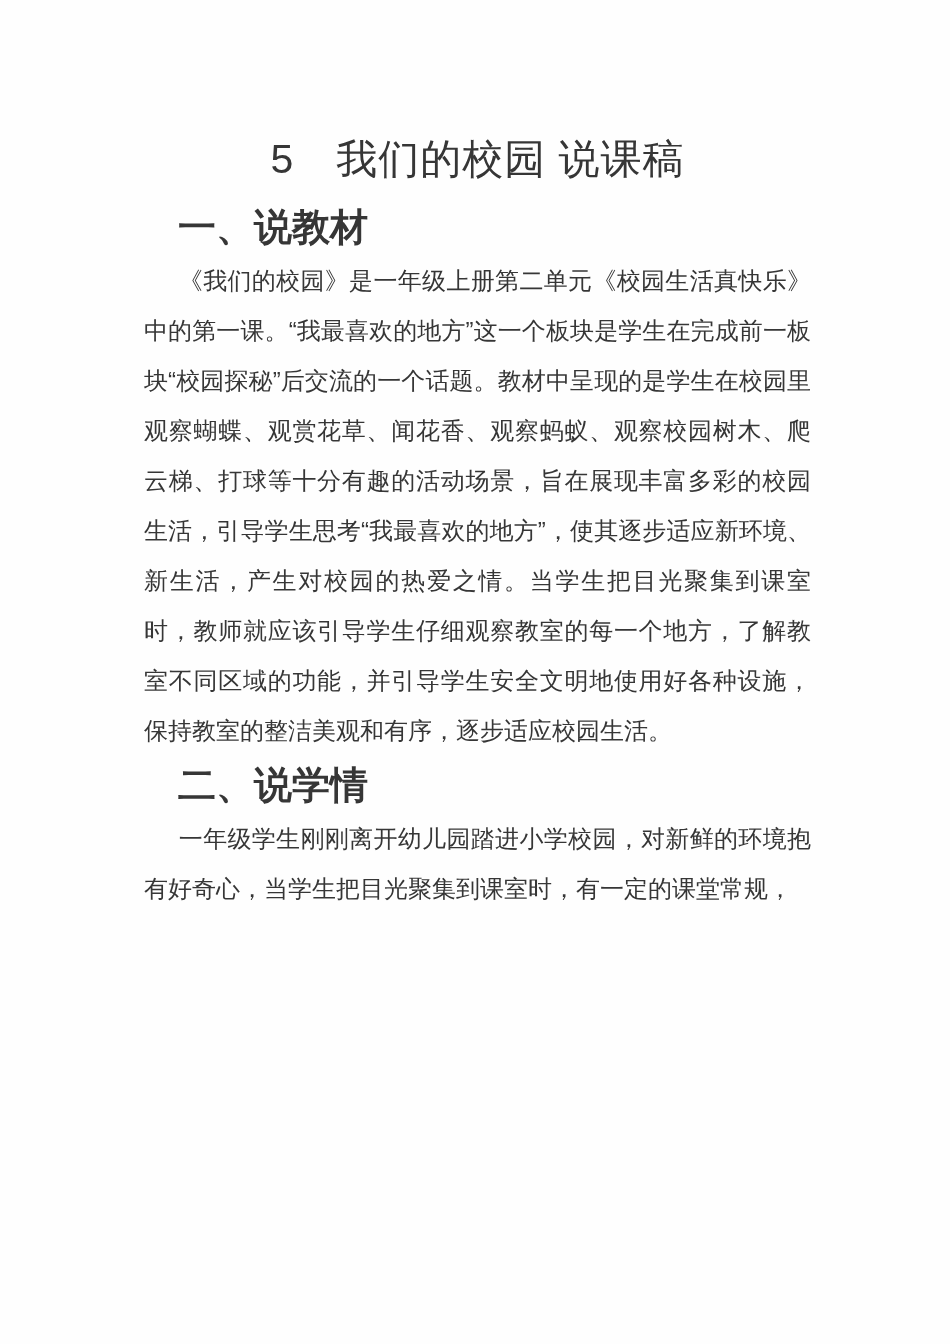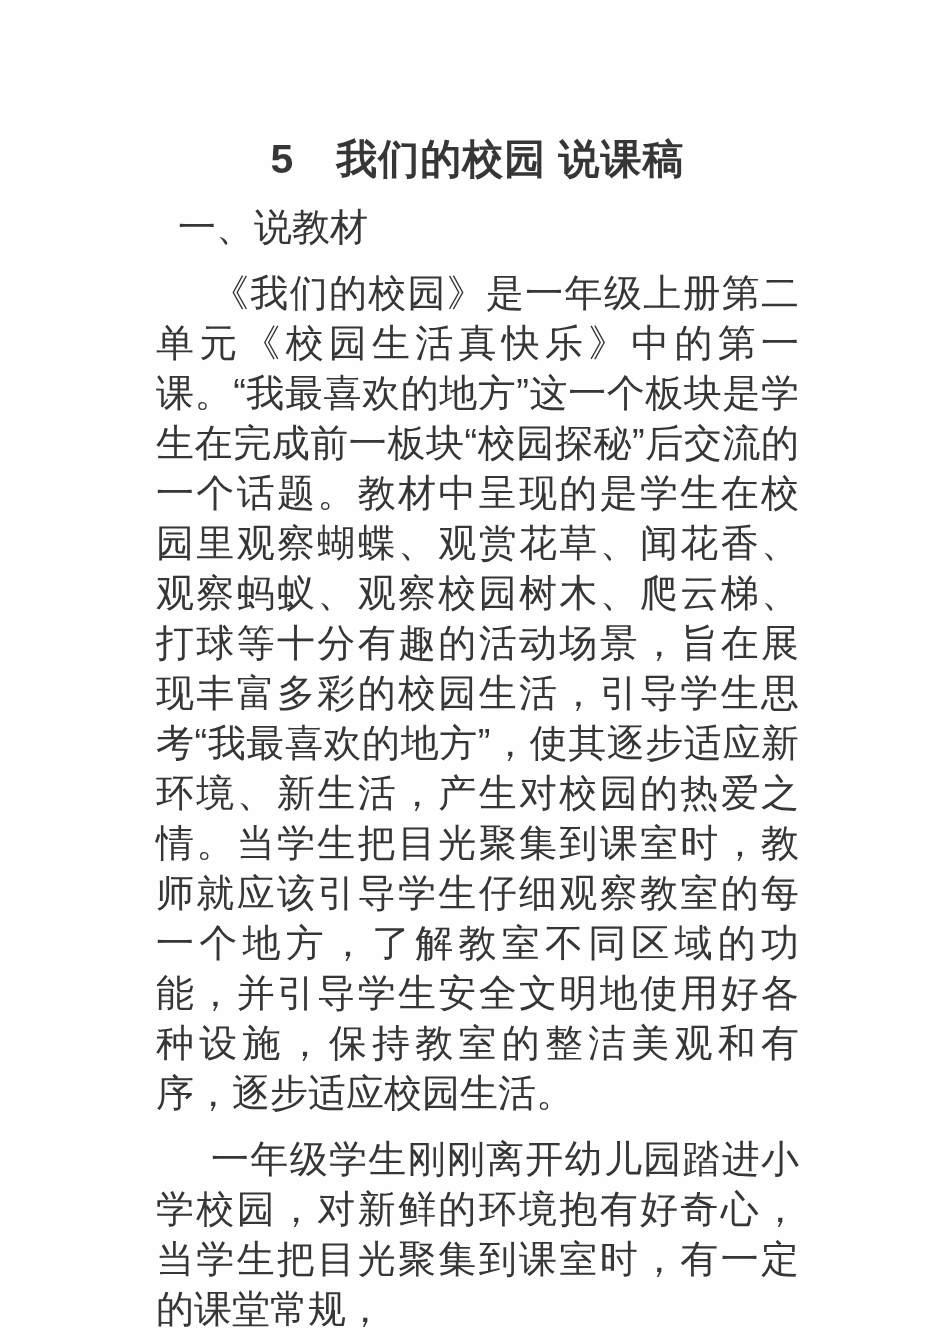--- a/index.html
+++ b/index.html
@@ -17,50 +17,51 @@
   .page {
     position: relative;
     width: 950px;
     height: 1344px;
     background: #fefefe;
     box-sizing: border-box;
     padding: 130px 135px 0 140px;
   }
   .doc-title {
     font-size: 41px;
-    font-weight: bold;
+    font-weight: normal;
     text-align: center;
     line-height: 58px;
     letter-spacing: 1px;
     margin: 0 0 14px 0;
     white-space: pre;
   }
   .section-heading {
     font-size: 38px;
-    font-weight: normal;
+    font-weight: bold;
     line-height: 50px;
     margin: 0 0 0 38px;
   }
   .body-paragraph {
-    font-size: 38px;
+    font-size: 24px;
     line-height: 50px;
-    margin: 16px;
+    margin: 4px;
     text-indent: 1.45em;
     text-align: justify;
     text-justify: inter-ideograph;
     overflow-wrap: break-word;
   }
 </style>
 </head>
 <body>
 
 <div class="page">
 
   <h1 class="doc-title">5　我们的校园 说课稿</h1>
 
   <h2 class="section-heading">一、说教材</h2>
 
   <p class="body-paragraph">《我们的校园》是一年级上册第二单元《校园生活真快乐》中的第一课。“我最喜欢的地方”这一个板块是学生在完成前一板块“校园探秘”后交流的一个话题。教材中呈现的是学生在校园里观察蝴蝶、观赏花草、闻花香、观察蚂蚁、观察校园树木、爬云梯、打球等十分有趣的活动场景，旨在展现丰富多彩的校园生活，引导学生思考“我最喜欢的地方”，使其逐步适应新环境、新生活，产生对校园的热爱之情。当学生把目光聚集到课室时，教师就应该引导学生仔细观察教室的每一个地方，了解教室不同区域的功能，并引导学生安全文明地使用好各种设施，保持教室的整洁美观和有序，逐步适应校园生活。</p>
 
+  <h2 class="section-heading">二、说学情</h2>
 
   <p class="body-paragraph">一年级学生刚刚离开幼儿园踏进小学校园，对新鲜的环境抱有好奇心，当学生把目光聚集到课室时，有一定的课堂常规，</p>
 
 </div>
 
 </body></html>

